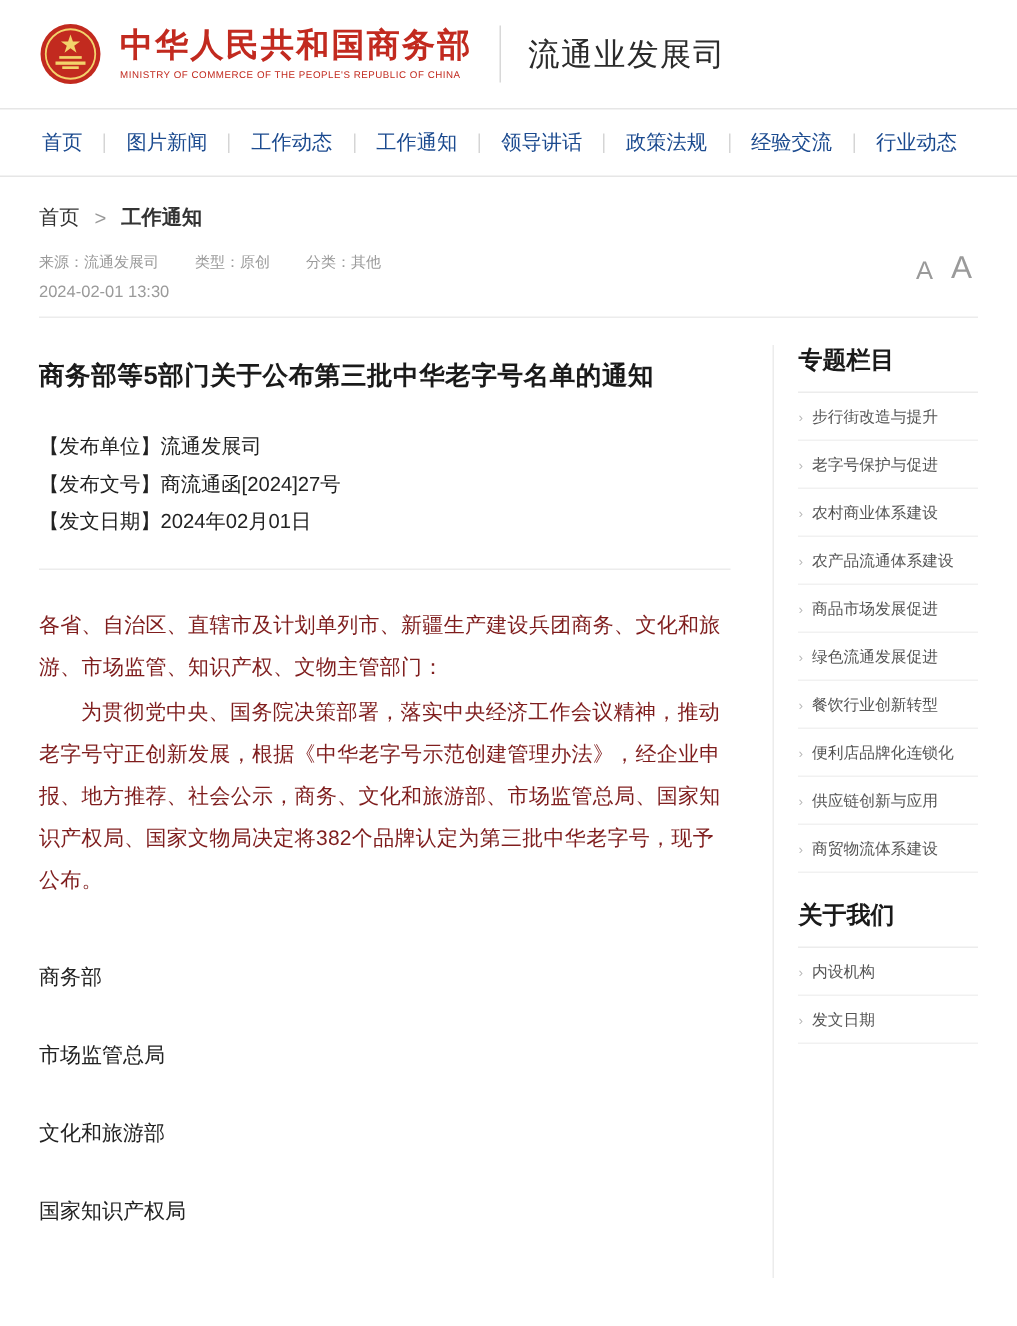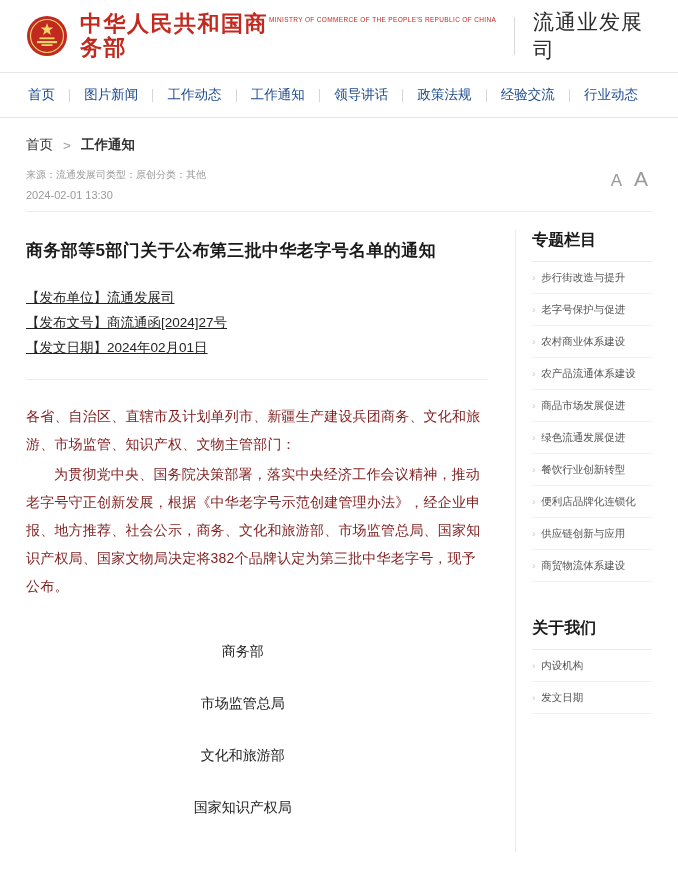--- a/index.html
+++ b/index.html
@@ -29,21 +29,21 @@
     width: 42px;
     height: 42px;
     margin-right: 12px;
     flex: 0 0 auto;
     position: relative;
   }
   .emblem svg { display: block; }
 
   .ministry-block {
     display: flex;
-    flex-direction: row;
+    flex-direction: column;
     justify-content: flex-start;
   }
   .ministry-cn {
     font-size: 22px;
     font-weight: bold;
     letter-spacing: 1.5px;
     color: #c22a1f;
     line-height: 1.1;
     font-family: "Liberation Serif", "DejaVu Serif", serif;
   }
@@ -117,20 +117,21 @@
     margin: 14px 26px 0 26px;
     border-bottom: 1px solid #ececec;
     padding-bottom: 10px;
     display: flex;
     align-items: flex-start;
     justify-content: space-between;
   }
   .meta-left { display: flex; flex-direction: column; gap: 7px; }
   .meta-line1 {
     display: flex;
+    gap: 24px;
     font-size: 10px;
     color: #9a9a9a;
     justify-content: flex-end;
   }
   .meta-date {
     font-size: 11px;
     color: #9a9a9a;
   }
   .font-size-controls {
     display: flex;
@@ -169,41 +170,40 @@
     letter-spacing: 0.4px;
   }
 
   .pub-block {
     margin-top: 22px;
     border-bottom: 1px solid #ececec;
     padding-bottom: 18px;
     font-size: 13.5px;
     line-height: 1.85;
     color: #222;
-    text-decoration: underline;
   }
 
   .body-text {
     margin-top: 22px;
     font-size: 14px;
     line-height: 2.0;
     color: #7f1d1d;
     letter-spacing: 0.2px;
   }
   .body-text p { margin: 0 0 2px 0; }
   .body-text p.indent { text-indent: 2em; }
 
   .signature {
     margin-top: 44px;
     font-size: 14px;
     line-height: 1;
     color: #222;
   }
   .signature div {
-    text-align: center;
+    text-align: left;
     padding-right: 28px;
     margin-bottom: 38px;
   }
 
   
   .side-title {
     font-size: 16px;
     font-weight: bold;
     color: #1a1a1a;
     padding-bottom: 10px;
@@ -219,21 +219,21 @@
     padding: 9px 0 8px 0;
     border-bottom: 1px solid #f1f1f1;
     cursor: pointer;
     white-space: nowrap;
   }
   .side-list li .arrow {
     color: #b9b9b9;
     font-size: 9px;
     flex: 0 0 auto;
   }
-  .side-block-2 { margin-top: 36px; }
+  .side-block-2 { margin-top: 18px; }
 </style>
 </head>
 <body>
 
 <div class="site-header">
   <div class="emblem">
     <svg width="42" height="42" viewBox="0 0 42 42">
       <circle cx="21" cy="21" r="20" fill="#c22a1f"></circle>
       <circle cx="21" cy="21" r="16.5" fill="none" stroke="#f3d36b" stroke-width="1.2"></circle>
       <polygon points="21,8 22.6,12.6 27.4,12.6 23.5,15.5 25,20.1 21,17.2 17,20.1 18.5,15.5 14.6,12.6 19.4,12.6" fill="#f3d36b"></polygon>

